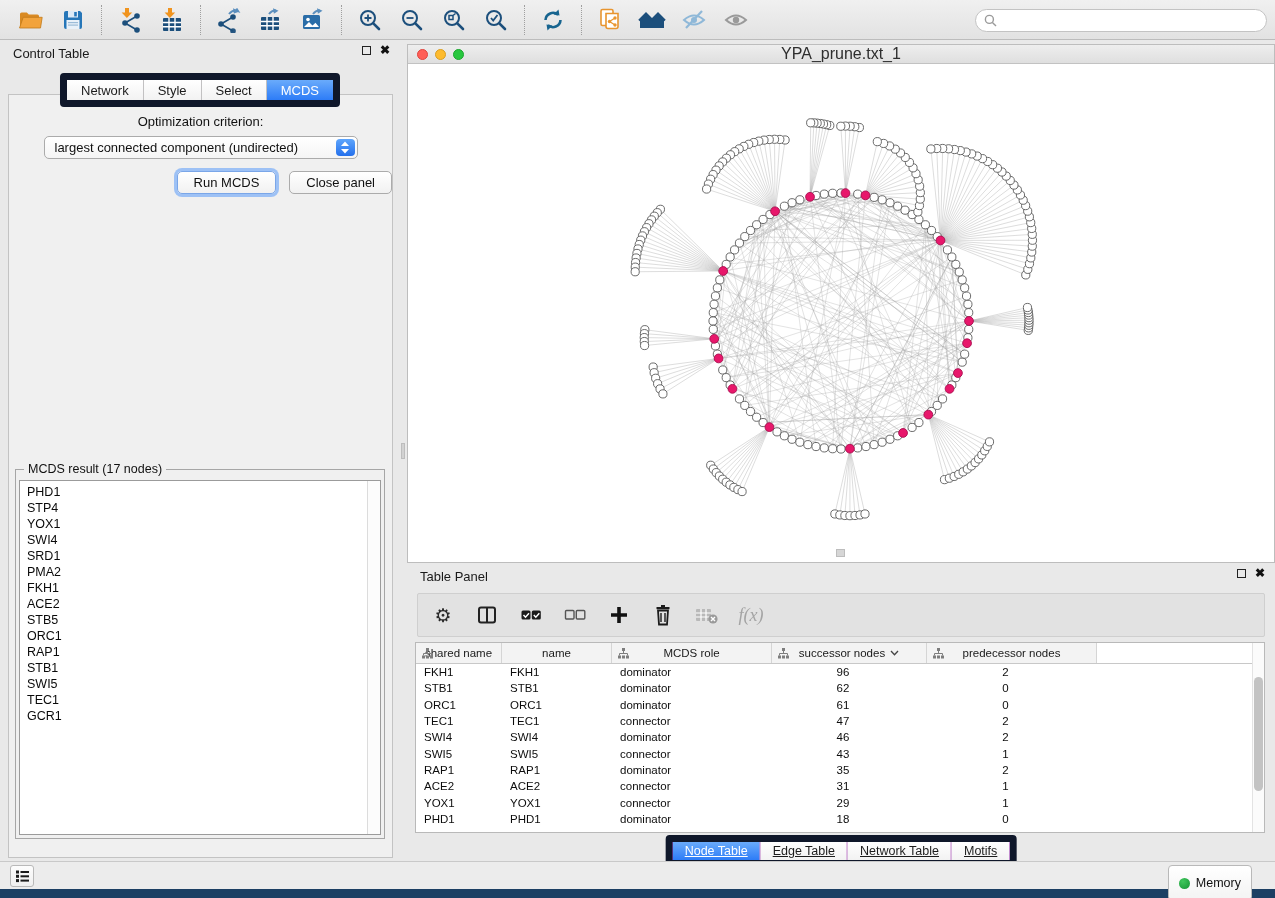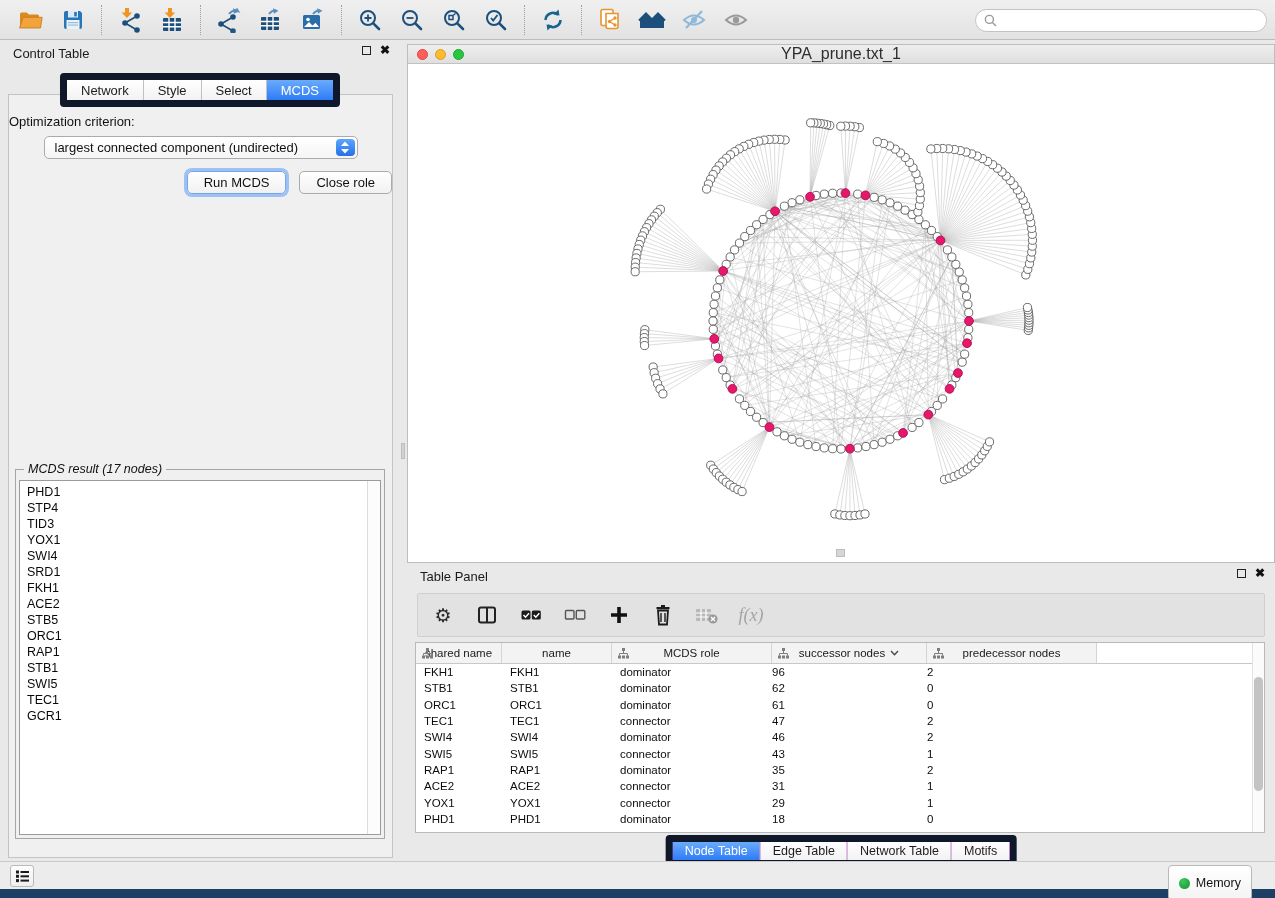--- a/index.html
+++ b/index.html
@@ -20,29 +20,29 @@
   .panel-title{font-size:13px;color:#1a1a1a;margin-left:13px;}
   .panel-ctrls{position:absolute;right:10px;top:5px;display:flex;gap:9px;align-items:center;}
   .float-box{width:9px;height:9px;border:1.5px solid #222;}
   .close-x{font-size:12px;font-weight:bold;color:#111;line-height:10px;}
   .segctl{display:inline-flex;border:7px solid #0f172a;border-radius:4px;overflow:hidden;background:#d946ef;}
   .segctl .seg{padding:2.5px 14px;font-size:13px;color:#1c1c1c;background:linear-gradient(#ffffff,#f2f2f2);border-right:1px solid #c2c2c2;cursor:default;}
   .segctl .seg:last-child{border-right:none;}
   .segctl .seg-sel{background:linear-gradient(#6aabfb,#2d7cf7);color:#fff;}
   .cp-tabs{position:absolute;top:33px;left:50%;transform:translateX(-50%);z-index:2;}
   .cp-inner{position:absolute;left:8px;right:7px;top:54px;bottom:3px;background:#f0f0f0;border:1px solid #c3c3c3;}
-  .opt-label{margin-top:19px;text-align:left;font-size:13px;color:#111;}
+  .opt-label{margin-top:19px;text-align:center;font-size:13px;color:#111;}
   .combo{margin:7px auto 0;width:314px;height:23px;background:linear-gradient(#ffffff,#f5f5f5);border:1px solid #ababab;border-radius:5px;position:relative;display:flex;align-items:center;}
   .combo-text{font-size:13px;color:#111;margin-left:10px;}
   .combo-step{position:absolute;right:2px;top:2px;width:19px;height:17px;border-radius:4px;background:linear-gradient(#5ea5fc,#2470ec);display:flex;flex-direction:column;align-items:center;justify-content:center;gap:1px;}
   .btn-row{margin-top:12px;display:flex;justify-content:flex-end;gap:13px;}
   .mac-btn{height:23px;padding:0 16px;font-size:13px;color:#111;background:linear-gradient(#ffffff,#f1f1f1);border:1px solid #ababab;border-radius:5px;font-family:"Liberation Sans",sans-serif;}
   .mac-btn.focused{box-shadow:0 0 0 3px rgba(90,155,250,.55);border-color:#7aa6e8;}
   .groupbox{position:absolute;left:6px;right:7px;top:374px;height:370px;border:1px solid #a6a6a6;}
-  .groupbox-title{position:absolute;top:-8px;left:8px;background:#f0f0f0;padding:0 4px;font-size:12.5px;color:#111;font-style:italic;}
+  .groupbox-title{position:absolute;top:-8px;left:8px;background:#f0f0f0;padding:0 4px;font-size:12.5px;color:#111;}
   .listbox{position:absolute;left:3px;right:3px;top:10px;bottom:3px;background:#fff;border:1px solid #9b9b9b;overflow:hidden;}
   .listbox-items{padding:3px 0 0 7px;}
   .listbox-items div{font-size:12.5px;line-height:16px;color:#0a0a0a;}
   .list-scroll{position:absolute;right:0;top:0;bottom:0;width:13px;background:#fcfcfc;border-left:1px solid #dcdcdc;}
 
   
   .vsplit{position:absolute;left:400px;top:40px;width:7px;height:821px;background:#e9e9e9;}
   .vsplit .grip{position:absolute;top:403px;left:1px;width:4px;height:16px;background:#d2d2d2;border:1px solid #bdbdbd;}
 
   
@@ -60,25 +60,25 @@
   .tp-ico{display:flex;align-items:center;justify-content:center;width:24px;height:24px;}
   .fx{font-family:"Liberation Serif",serif;font-style:italic;font-size:18px;color:#a4a4a4;}
   .gear-glyph{font-size:19px;color:#2a2a2a;line-height:19px;}
   .tblbox{position:absolute;left:8px;right:10px;top:79px;height:191px;background:#fff;border:1px solid #b9b9b9;overflow:hidden;}
   .thead{display:flex;height:21px;border-bottom:1px solid #c8c8c8;background:#fff;}
   .th{background:#f3f3f3;border-right:1px solid #d5d5d5;display:flex;align-items:center;justify-content:center;position:relative;font-size:11.5px;color:#1a1a1a;gap:5px;}
   .th .hier{position:absolute;left:6px;top:5px;}
   .trow{display:flex;height:16.3px;align-items:center;}
   .td{font-size:11.5px;color:#0d0d0d;white-space:nowrap;overflow:hidden;}
   .td.l{padding-left:8px;text-align:left;}
-  .td.r{padding-right:13px;text-align:left;}
+  .td.r{padding-right:13px;text-align:center;}
   .tbl-scroll{position:absolute;right:0;top:0;bottom:0;width:12px;background:#fbfbfb;border-left:1px solid #e3e3e3;}
   .tbl-thumb{position:absolute;left:1px;top:34px;width:9px;height:114px;border-radius:5px;background:#c3c3c3;}
   .tp-tabs{position:absolute;top:272px;left:50%;transform:translateX(-50%);}
-  .tp-tabs .seg{font-size:12.5px;padding:2px 12px;}
+  .tp-tabs .seg{font-size:12.5px;padding:2px 12px;text-decoration:underline;}
 
   
   .statusbar{position:absolute;left:0;top:861px;width:100%;height:28px;background:#ececec;border-top:1px solid #c9c9c9;}
   .sb-btn{position:absolute;left:10px;top:3px;width:24px;height:22px;background:linear-gradient(#fdfdfd,#f0f0f0);border:1px solid #b9b9b9;border-radius:3px;display:flex;align-items:center;justify-content:center;}
   .mem-btn{position:absolute;right:23px;top:3px;height:36px;background:linear-gradient(#ffffff,#f3f3f3);border:1px solid #b9b9b9;border-radius:4px;display:flex;align-items:center;gap:6px;padding:0 10px;}
   .mem-dot{width:11px;height:11px;border-radius:50%;background:radial-gradient(circle at 35% 30%,#3fc75c,#159334);}
   .mem-label{font-size:12.5px;color:#111;}
   svg{display:block;}
 </style>
 </head>
@@ -254,32 +254,32 @@
           <svg width="10" height="6" viewBox="0 0 10 6">
               <path d="M1 5 L5 0.5 L9 5 Z" fill="#fff"></path>
             </svg>
           <svg width="10" height="6" viewBox="0 0 10 6">
               <path d="M1 1 L5 5.5 L9 1 Z" fill="#fff"></path>
             </svg>
         </span>
       </div>
       <div class="btn-row">
         <button class="mac-btn focused">Run MCDS</button>
-        <button class="mac-btn">Close role</button>
+        <button class="mac-btn">Close panel</button>
       </div>
       <div class="groupbox">
         <span class="groupbox-title">MCDS result (17 nodes)</span>
         <div class="listbox">
           <div class="listbox-items" id="mcds-list">
               <div>PHD1</div>
               <div>STP4</div>
-              <div>TID3</div>
               <div>YOX1</div>
               <div>SWI4</div>
               <div>SRD1</div>
+              <div>PMA2</div>
               <div>FKH1</div>
               <div>ACE2</div>
               <div>STB5</div>
               <div>ORC1</div>
               <div>RAP1</div>
               <div>STB1</div>
               <div>SWI5</div>
               <div>TEC1</div>
               <div>GCR1</div>
             </div>

